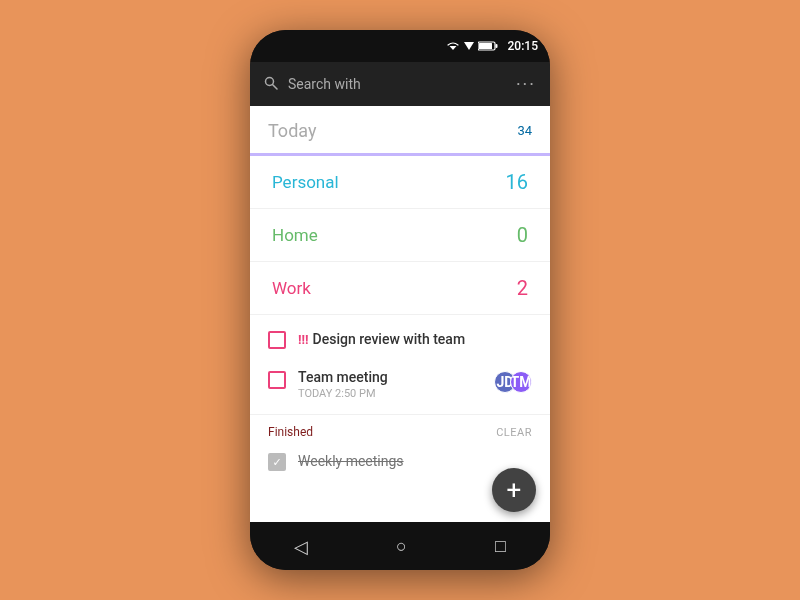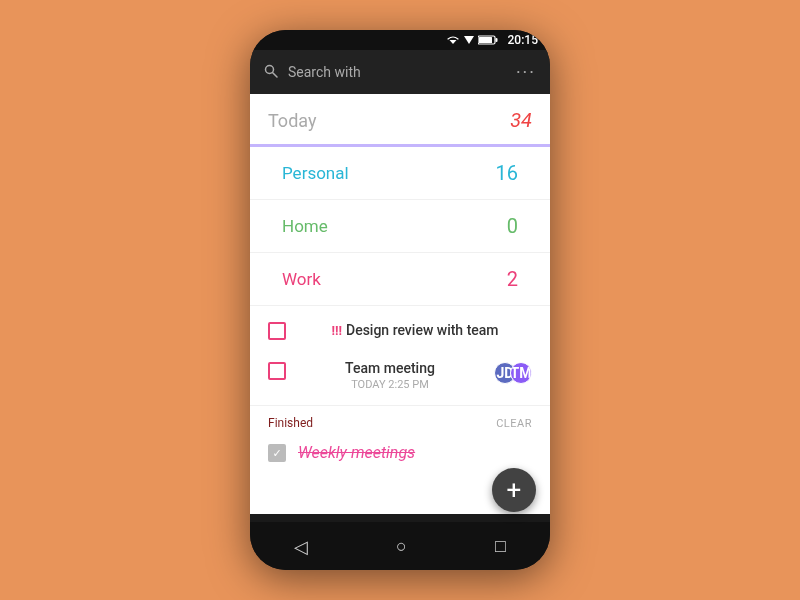--- a/index.html
+++ b/index.html
@@ -20,21 +20,21 @@
       height: 540px;
       background: #1a1a1a;
       border-radius: 36px;
       position: relative;
       box-shadow: 0 8px 40px rgba(0,0,0,0.5);
       overflow: hidden;
     }
 
     .phone-notch-area {
       background: #111;
-      height: 20px;
+      height: 32px;
       display: flex;
       align-items: center;
       justify-content: center;
       padding: 0 12px;
       gap: 4px;
     }
 
     .status-time {
       color: #fff;
       font-size: 12px;
@@ -86,32 +86,31 @@
       border-bottom: 3px solid #c4b5fd;
     }
 
     .today-label {
       font-size: 18px;
       color: #aaa;
       font-weight: 400;
     }
 
     .today-count {
-      font-size: 20px;
-      color: #ef4444;
+      font-size: 13px;
+      color: #0369a1;
       font-weight: 400;
-      font-style: italic;
     }
 
     
     .category-row {
       display: flex;
       justify-content: space-between;
       align-items: center;
-      padding: 14px 32px;
+      padding: 14px 22px;
       border-bottom: 1px solid #f0f0f0;
     }
 
     .category-label {
       font-size: 17px;
       font-weight: 400;
     }
 
     .category-count {
       font-size: 20px;
@@ -126,21 +125,20 @@
     .task-section {
       padding: 4px 0;
       border-bottom: 1px solid #f0f0f0;
     }
 
     .task-item {
       display: flex;
       align-items: flex-start;
       padding: 10px 18px;
       gap: 12px;
-      text-align: center;
     }
 
     .task-checkbox {
       width: 18px;
       height: 18px;
       border: 2px solid #EC407A;
       border-radius: 2px;
       flex-shrink: 0;
       margin-top: 2px;
       display: flex;
@@ -238,24 +236,23 @@
     }
 
     .finished-task {
       display: flex;
       align-items: center;
       gap: 12px;
       padding: 4px 0;
     }
 
     .finished-task-title {
-      font-size: 16px;
-      color: #ec4899;
+      font-size: 14px;
+      color: #737373;
       text-decoration: line-through;
-      font-style: italic;
     }
 
     
     .bottom-nav {
       background: #111;
       height: 48px;
       display: flex;
       align-items: center;
       justify-content: space-around;
       position: absolute;
@@ -365,21 +362,21 @@
           <span class="task-title priority">
             <span class="priority-indicator">!!!</span><span>Design review with team</span>
           </span>
         </div>
       </div>
 
       <div class="task-item">
         <div class="task-checkbox"></div>
         <div class="task-content">
           <div class="task-title">Team meeting</div>
-          <div class="task-subtitle">TODAY 2:25 PM</div>
+          <div class="task-subtitle">TODAY 2:50 PM</div>
         </div>
         <div class="task-avatar">
           <div class="avatar-circle avatar1">JD</div>
           <div class="avatar-circle avatar2">TM</div>
         </div>
       </div>
 
     </div>
 
     <div class="finished-section">

